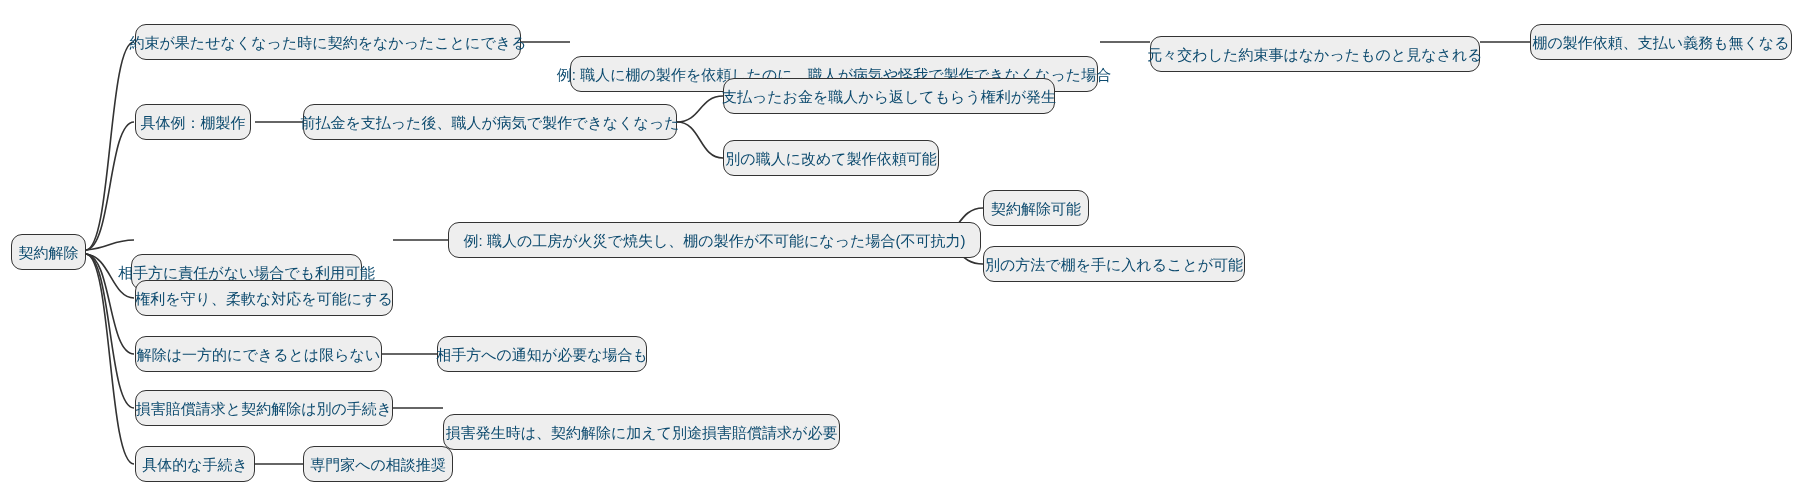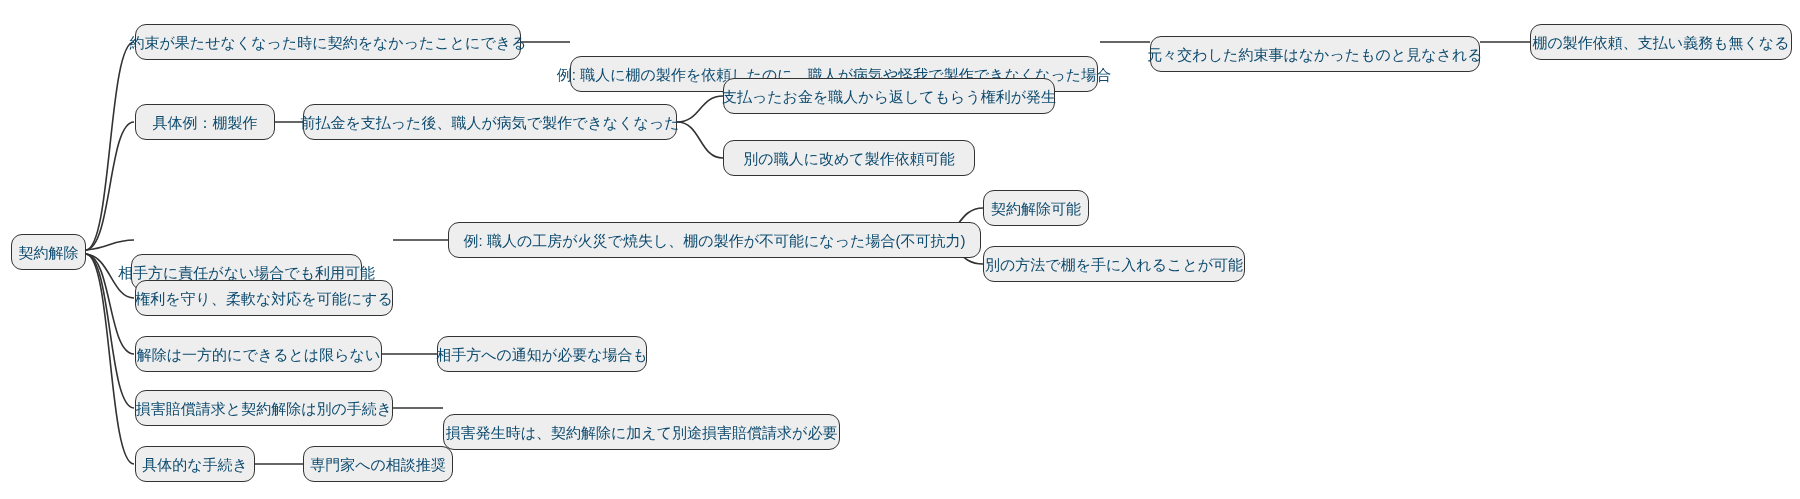--- a/index.html
+++ b/index.html
@@ -79,24 +79,24 @@
     <path d="M 255 464 L 303 464"></path>
   </svg>
 
   <div class="node" style="left:11px; top:234px; width:75px;">契約解除</div>
 
   <div class="node" style="left:135px; top:24px; width:386px;">約束が果たせなくなった時に契約をなかったことにできる</div>
   <div class="node" style="left:570px; top:24px; width:528px;margin-top:32px;">例: 職人に棚の製作を依頼したのに、職人が病気や怪我で製作できなくなった場合</div>
   <div class="node" style="left:1150px; top:36px; width:330px;">元々交わした約束事はなかったものと見なされる</div>
   <div class="node" style="left:1530px; top:24px; width:262px;">棚の製作依頼、支払い義務も無くなる</div>
 
-  <div class="node" style="left:135px; top:104px; width:140px;text-align:right;">具体例：棚製作</div>
+  <div class="node" style="left:135px; top:104px; width:116px;text-align:right;">具体例：棚製作</div>
   <div class="node" style="left:303px; top:104px; width:374px;">前払金を支払った後、職人が病気で製作できなくなった</div>
   <div class="node" style="left:723px; top:78px; width:332px;">支払ったお金を職人から返してもらう権利が発生</div>
-  <div class="node" style="left:723px; top:140px; width:252px;">別の職人に改めて製作依頼可能</div>
+  <div class="node" style="left:723px; top:140px; width:216px;">別の職人に改めて製作依頼可能</div>
 
   <div class="node" style="left:131px; top:222px; width:231px;margin-top:32px;">相手方に責任がない場合でも利用可能</div>
   <div class="node" style="left:448px; top:222px; width:533px;">例: 職人の工房が火災で焼失し、棚の製作が不可能になった場合(不可抗力)</div>
   <div class="node" style="left:983px; top:190px; width:106px;">契約解除可能</div>
   <div class="node" style="left:983px; top:246px; width:262px;">別の方法で棚を手に入れることが可能</div>
 
   <div class="node" style="left:135px; top:280px; width:258px;">権利を守り、柔軟な対応を可能にする</div>
 
   <div class="node" style="left:135px; top:336px; width:247px;">解除は一方的にできるとは限らない</div>
   <div class="node" style="left:437px; top:336px; width:210px;">相手方への通知が必要な場合も</div>

